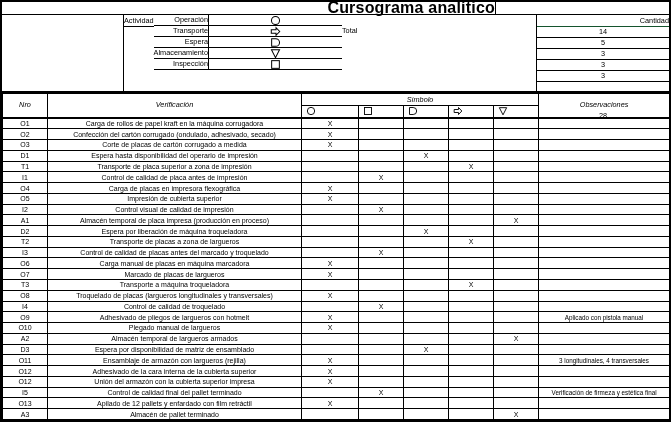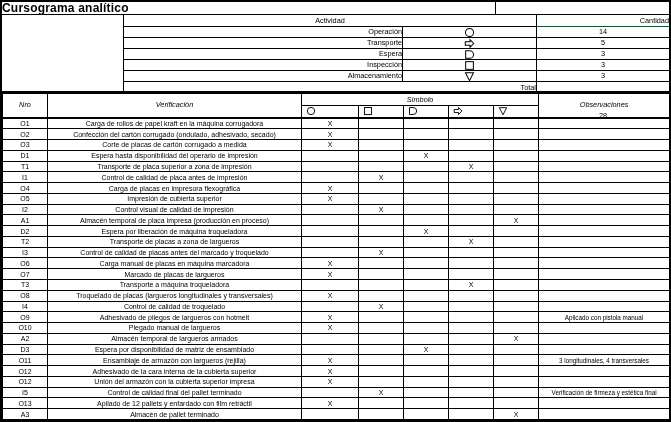--- a/index.html
+++ b/index.html
@@ -2,36 +2,36 @@
 <html><head>
 <meta charset="utf-8">
 <style>
   * { margin:0; padding:0; box-sizing:border-box; }
   html,body { background:#fff; }
   body { font-family:"Liberation Sans", sans-serif; color:#000; }
   .sheet { position:relative; width:671px; height:422px; border:2px solid #000; background:#fff; }
 
   
   .title-row { display:flex; height:13px; border-bottom:1px solid #000; }
-  .title-cell { width:494px; border-right:1px solid #000; text-align:left; font-weight:bold;
-                font-size:12px; line-height:12px; letter-spacing:0.2px; }
+  .title-cell { width:494px; border-right:1px solid #000; text-align:right; font-weight:bold;
+                font-size:16px; line-height:12px; letter-spacing:0.2px; }
   .title-spacer { flex:1; }
 
   
   .summary { display:flex; height:78px; border-bottom:2px solid #000; }
   .s-left { width:122px; border-right:1px solid #000; display:flex; flex-direction:column; }
   .objeto { height:25px; border-bottom:1px solid #000; font-size:7.3px; display:flex;
             align-items:center; justify-content:center; white-space:nowrap; }
   .objeto-empty { flex:1; }
-  .s-mid { width:412px; display:flex; flex-direction:column; }
+  .s-mid { width:412px; display:flex; flex-direction:row; }
   .act-hdr { height:12px; border-bottom:1px solid #000; text-align:center; font-size:7.3px; line-height:11px; }
   .act-row { display:flex; height:11px; border-bottom:1px solid #000; }
   .act-label { flex:1; border-right:1px solid #000; text-align:right; font-size:7.3px; line-height:10px; }
   .act-sym { width:133px; display:flex; align-items:center; justify-content:center; }
-  .total-row { flex:1; text-align:right; font-size:7.3px; line-height:11px; }
+  .total-row { flex:1; text-align:left; font-size:7.3px; line-height:11px;margin-top:10px; }
   .s-right { width:133px; border-left:1px solid #000; display:flex; flex-direction:column; }
   .cant-hdr { height:12px; border-bottom:1px solid #14532d; text-align:right; font-size:7.3px; line-height:11px; }
   .cant-val { height:11px; border-bottom:1px solid #000; text-align:center; font-size:7.3px; line-height:10px; }
   .cant-total { flex:1; text-align:center; font-size:7.3px; line-height:11px;margin-top:28px; }
 
   
   table.main { width:100%; height:327px; border-collapse:collapse; table-layout:fixed; }
   table.main th, table.main td { border:1px solid #000; padding:0; overflow:hidden;
                                  white-space:nowrap; text-align:center; }
   table.main thead tr { height:12px;font-style:italic; }
@@ -79,32 +79,32 @@
      </div>
           <div class="act-row">
        <div class="act-label">Espera</div>
        <div class="act-sym">
               <svg class="sym" style="width:11px;height:11px" viewBox="0 0 12 12">
                 <path d="M1.8 1.8 H6.2 A4.2 4.2 0 0 1 6.2 10.2 H1.8 Z"></path>
               </svg>
             </div>
      </div>
           <div class="act-row">
+       <div class="act-label">Almacenamiento</div>
+       <div class="act-sym">
+              <svg class="sym" style="width:11px;height:11px" viewBox="0 0 12 12">
+                <path d="M1.6 2 H10.4 L6 10.6 Z"></path>
+              </svg>
+            </div>
+     </div>
+          <div class="act-row">
        <div class="act-label">Inspección</div>
        <div class="act-sym">
               <svg class="sym" style="width:11px;height:11px" viewBox="0 0 12 12">
                 <rect x="1.8" y="1.8" width="8.4" height="8.4"></rect>
-              </svg>
-            </div>
-     </div>
-          <div class="act-row">
-       <div class="act-label">Almacenamiento</div>
-       <div class="act-sym">
-              <svg class="sym" style="width:11px;height:11px" viewBox="0 0 12 12">
-                <path d="M1.6 2 H10.4 L6 10.6 Z"></path>
               </svg>
             </div>
      </div>
         </div>
       <div class="total-row">Total</div>
     </div>
     <div class="s-right">
       <div class="cant-hdr">Cantidad</div>
       <div id="cantidad-rows">
           <div class="cant-val">14</div>

